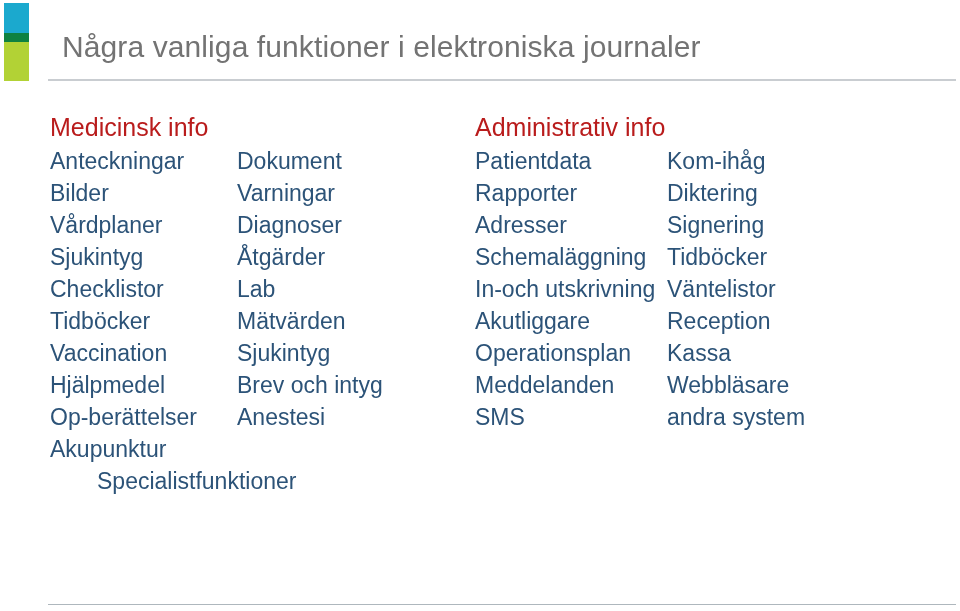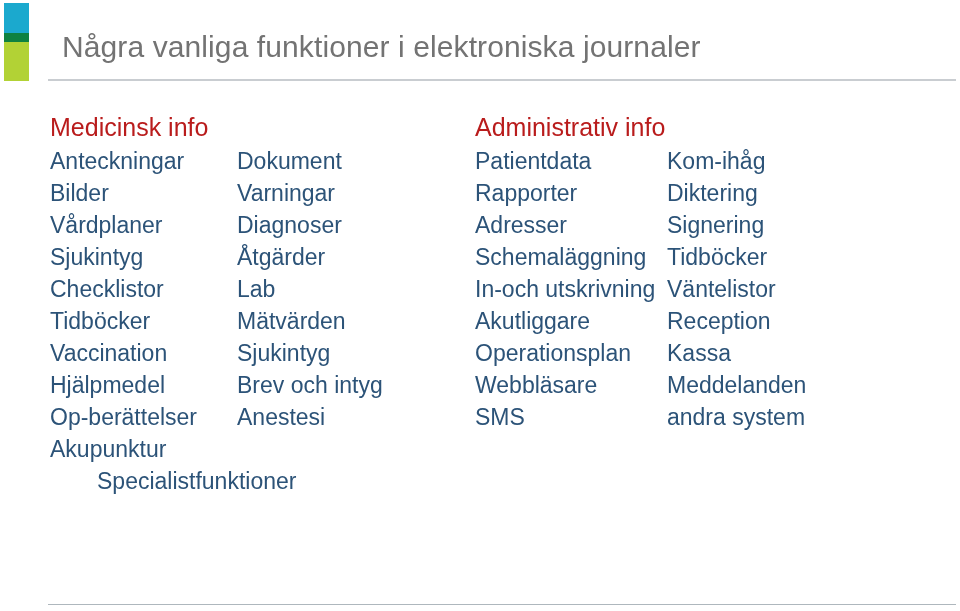--- a/index.html
+++ b/index.html
@@ -185,23 +185,23 @@
         <div class="cell">Tidböcker</div>
         <div class="cell">In-och utskrivning</div>
 
         <div class="cell">Väntelistor</div>
         <div class="cell">Akutliggare</div>
 
         <div class="cell">Reception</div>
         <div class="cell">Operationsplan</div>
 
         <div class="cell">Kassa</div>
+        <div class="cell">Meddelanden</div>
+
         <div class="cell">Webbläsare</div>
-
-        <div class="cell">Meddelanden</div>
 
         <div class="cell">SMS</div>
         <div class="cell">andra system</div>
       </div>
     </div>
 
   </div>
 </div>
 
 </body></html>

